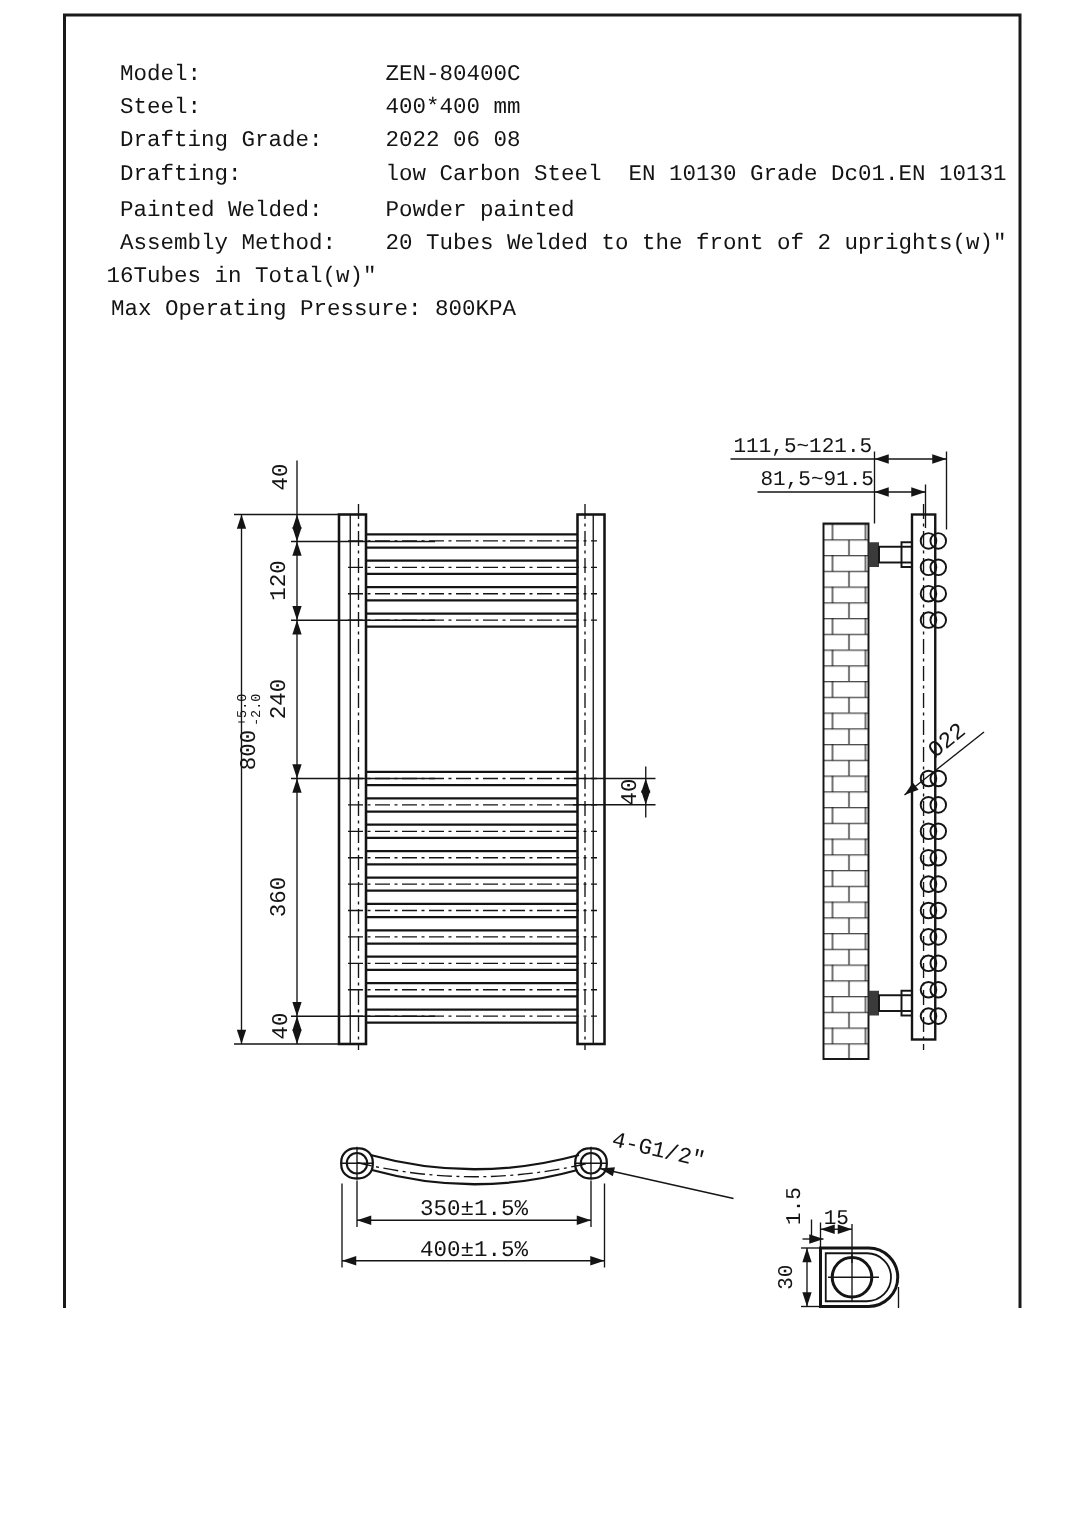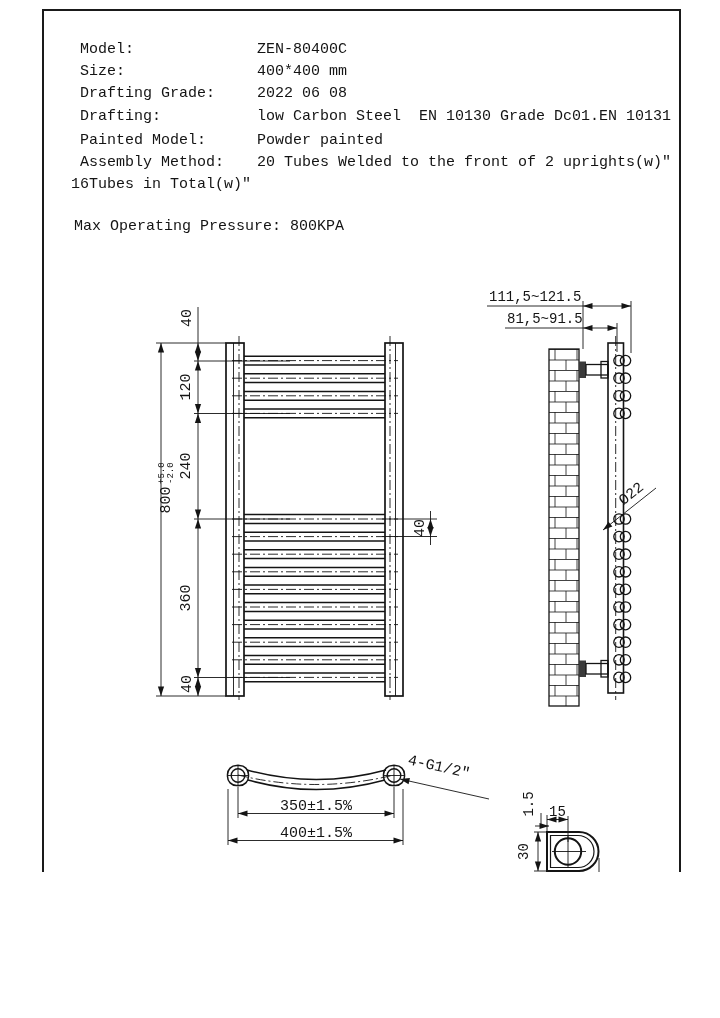--- a/index.html
+++ b/index.html
@@ -4,40 +4,40 @@
 <style>
   html,body{margin:0;padding:0;background:#fff;}
   .page{position:relative;width:720px;height:872px;background:#fff;overflow:hidden;
         font-family:"Liberation Mono","DejaVu Sans Mono",monospace;color:#141414;}
   .sheet-border{position:absolute;left:42px;top:9px;width:635px;height:992px;border:2px solid #1a1a1a;}
   .spec{position:absolute;left:80px;top:41px;font-size:15px;line-height:18px;}
   .spec .row{position:absolute;left:0;white-space:pre;}
   .spec .lab{display:inline-block;width:177px;}
   .r1{top:0px}.r2{top:22px}.r3{top:44px}.r4{top:67px}.r5{top:91px}.r6{top:113px}
   .note{position:absolute;left:-9px;top:135px;white-space:pre;}
-  .pressure{position:absolute;left:-6px;top:157px;white-space:pre;margin-top:20px;}
+  .pressure{position:absolute;left:-6px;top:157px;white-space:pre;}
   svg{position:absolute;left:0;top:0;}
   .ln{stroke:#141414;fill:none;}
   .dt{font-family:"Liberation Mono","DejaVu Sans Mono",monospace;font-size:14px;fill:#141414;}
   .dt15{font-size:15px;}
   .dt9{font-size:9px;}
   .arr{fill:#141414;stroke:none;}
 </style>
 </head>
 <body>
 
 <div class="page">
   <div class="sheet-border"></div>
 
   <div class="spec">
     <div class="row r1"><span class="lab">Model:</span><span class="val">ZEN-80400C</span></div>
-    <div class="row r2"><span class="lab">Size:</span><span class="val">400*400 mm</span></div>
+    <div class="row r2"><span class="lab">Steel:</span><span class="val">400*400 mm</span></div>
     <div class="row r3"><span class="lab">Drafting Grade:</span><span class="val">2022 06 08</span></div>
     <div class="row r4"><span class="lab">Drafting:</span><span class="val">low Carbon Steel  EN 10130 Grade Dc01.EN 10131</span></div>
-    <div class="row r5"><span class="lab">Painted Model:</span><span class="val">Powder painted</span></div>
+    <div class="row r5"><span class="lab">Painted Welded:</span><span class="val">Powder painted</span></div>
     <div class="row r6"><span class="lab">Assembly Method:</span><span class="val">20 Tubes Welded to the front of 2 uprights(w)"</span></div>
     <div class="note">16Tubes in Total(w)"</div>
     <div class="pressure">Max Operating Pressure: 800KPA</div>
   </div>
 
   <svg width="720" height="1018" viewBox="0 0 720 1018">
     <defs>
       <pattern id="brick" x="549" y="349" width="22" height="21" patternUnits="userSpaceOnUse">
         <path d="M0,0.5 H22 M0,11 H22 M6,0 V11 M17,11 V21" stroke="#141414" stroke-width="0.8" fill="none"></path>
       </pattern>

